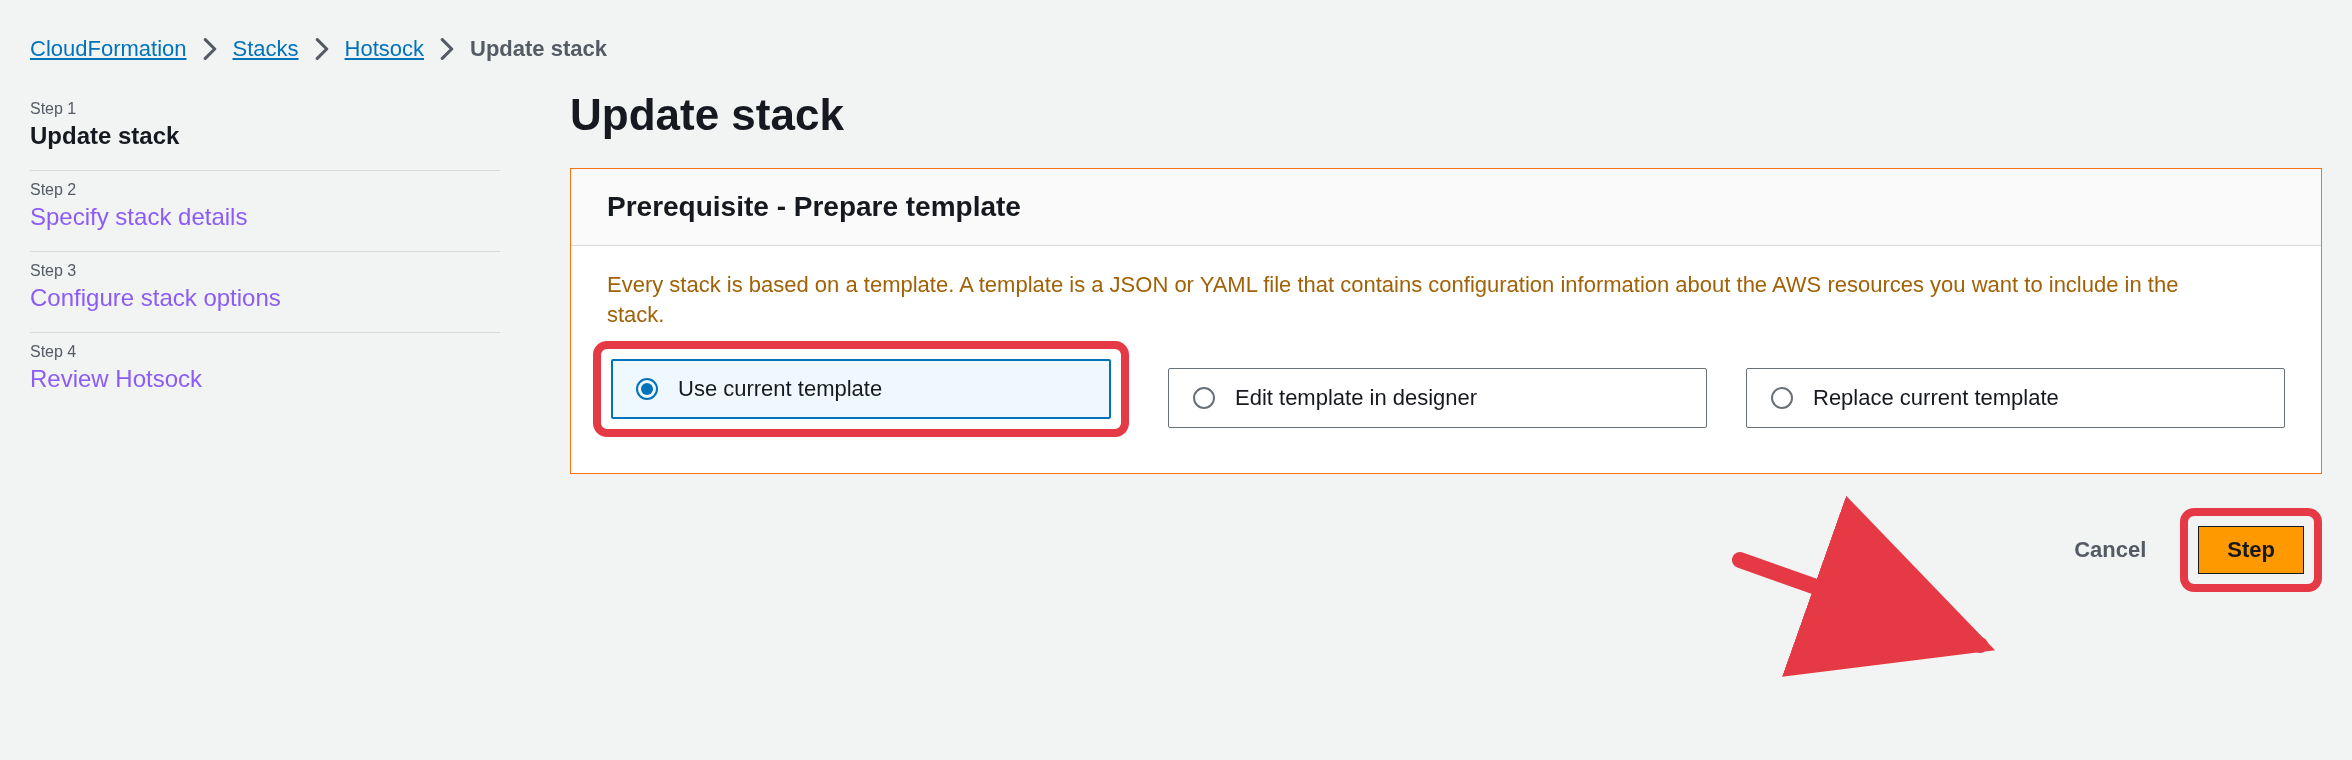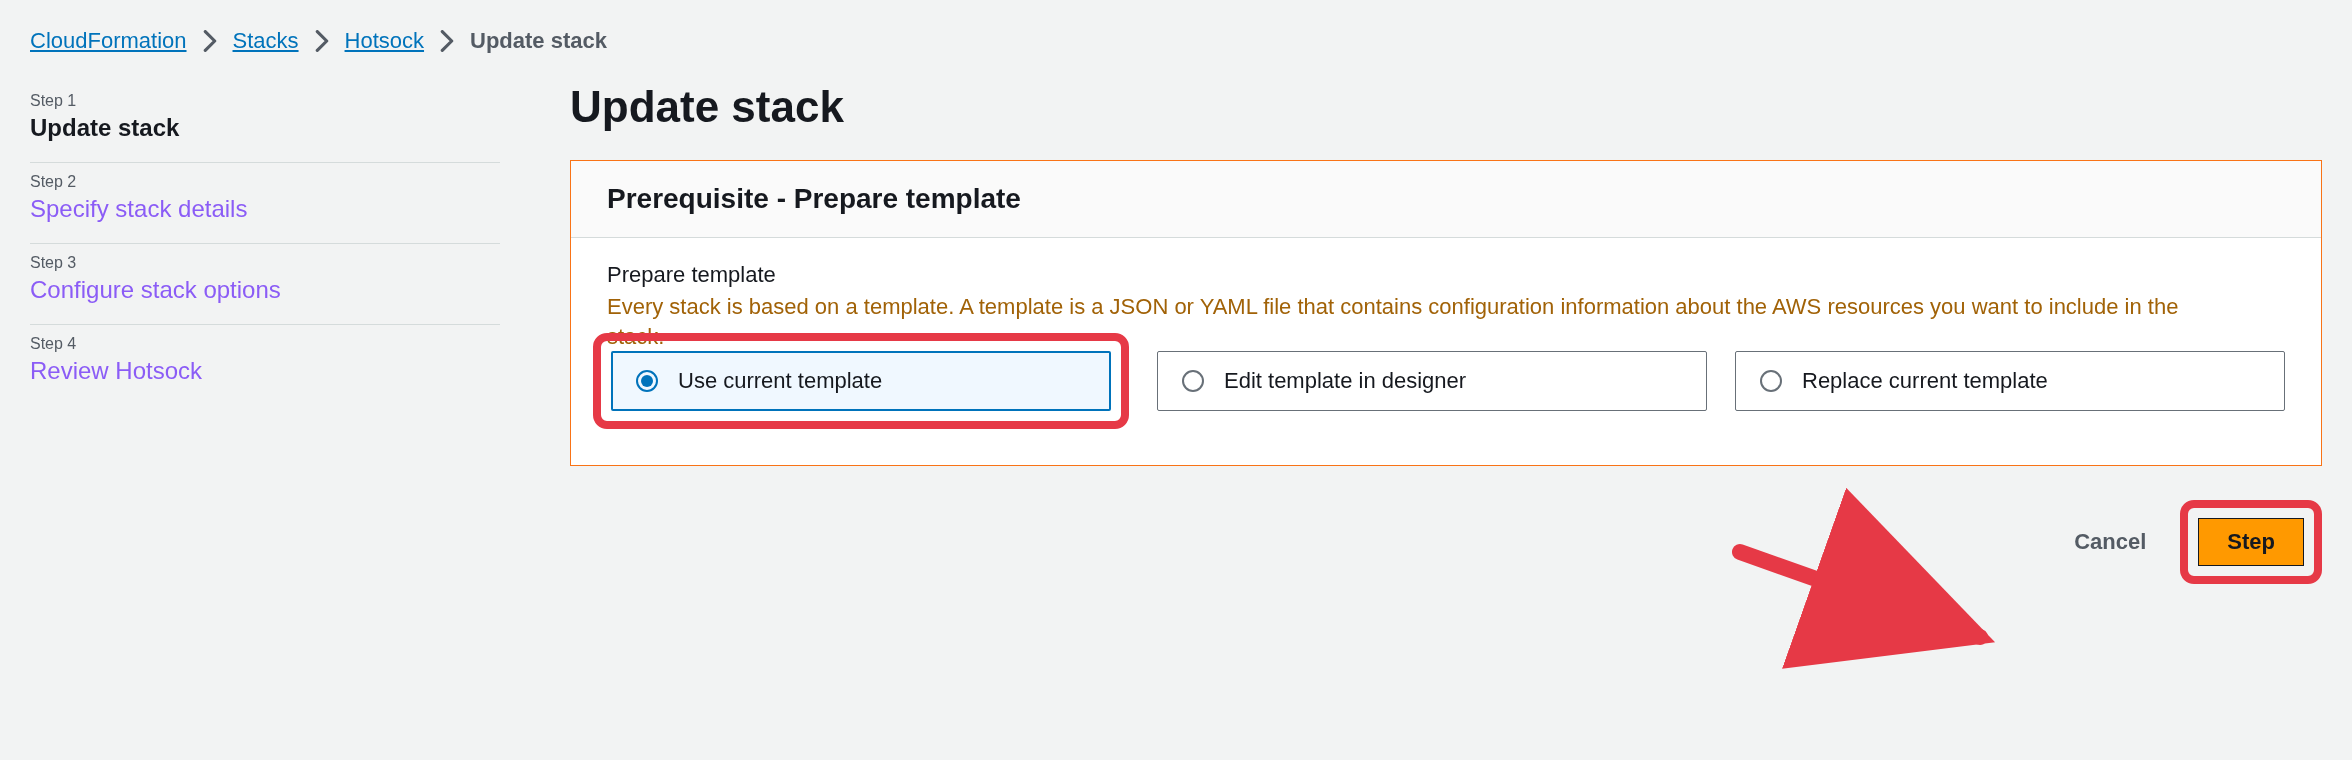--- a/index.html
+++ b/index.html
@@ -6,21 +6,21 @@
   html, body {
     width: 2352px;
     height: 760px;
     background: #f2f3f3;
     font-family: "Amazon Ember", "Helvetica Neue", Arial, sans-serif;
     color: #16191f;
     font-size: 20px;
     overflow: hidden;
   }
   .page {
-    padding: 28px 30px 30px 30px;
+    padding: 36px 30px 30px 30px;
   }
 
   
   .breadcrumb {
     display: flex;
     align-items: center;
     gap: 16px;
     font-size: 22px;
     margin-bottom: 28px;
   }
@@ -107,21 +107,23 @@
   .field-desc {
     font-size: 22px;
     color: #a16207;
     line-height: 1.35;
     max-width: 1600px;
   }
 
   
   .tiles {
     display: flex;
-    gap: 28px;
+    gap: 39px;
+    margin-top: 30px; 
+    align-items: center;
   }
   .tile {
     flex: 1 1 0;
     border: 1px solid #687078;
     background: #fff;
     border-radius: 2px;
     padding: 16px 24px;
     display: flex;
     align-items: center;
     gap: 20px;
@@ -255,21 +257,20 @@
     </aside>
 
     <main class="main main-rel">
       <h1 class="page-title">Update stack</h1>
 
       <section class="panel">
         <div class="panel-header">
           <h2>Prerequisite - Prepare template</h2>
         </div>
         <div class="panel-body">
-          <div class="field-label">Prepare template</div>
           <div class="field-desc">Every stack is based on a template. A template is a JSON or YAML file that contains configuration information about the AWS resources you want to include in the stack.</div>
 
           <div class="tiles">
 
             <span class="highlight highlight-tile">
               <label class="tile selected">
                 <span class="radio"></span>
                 <span>Use current template</span>
               </label>
             </span>

